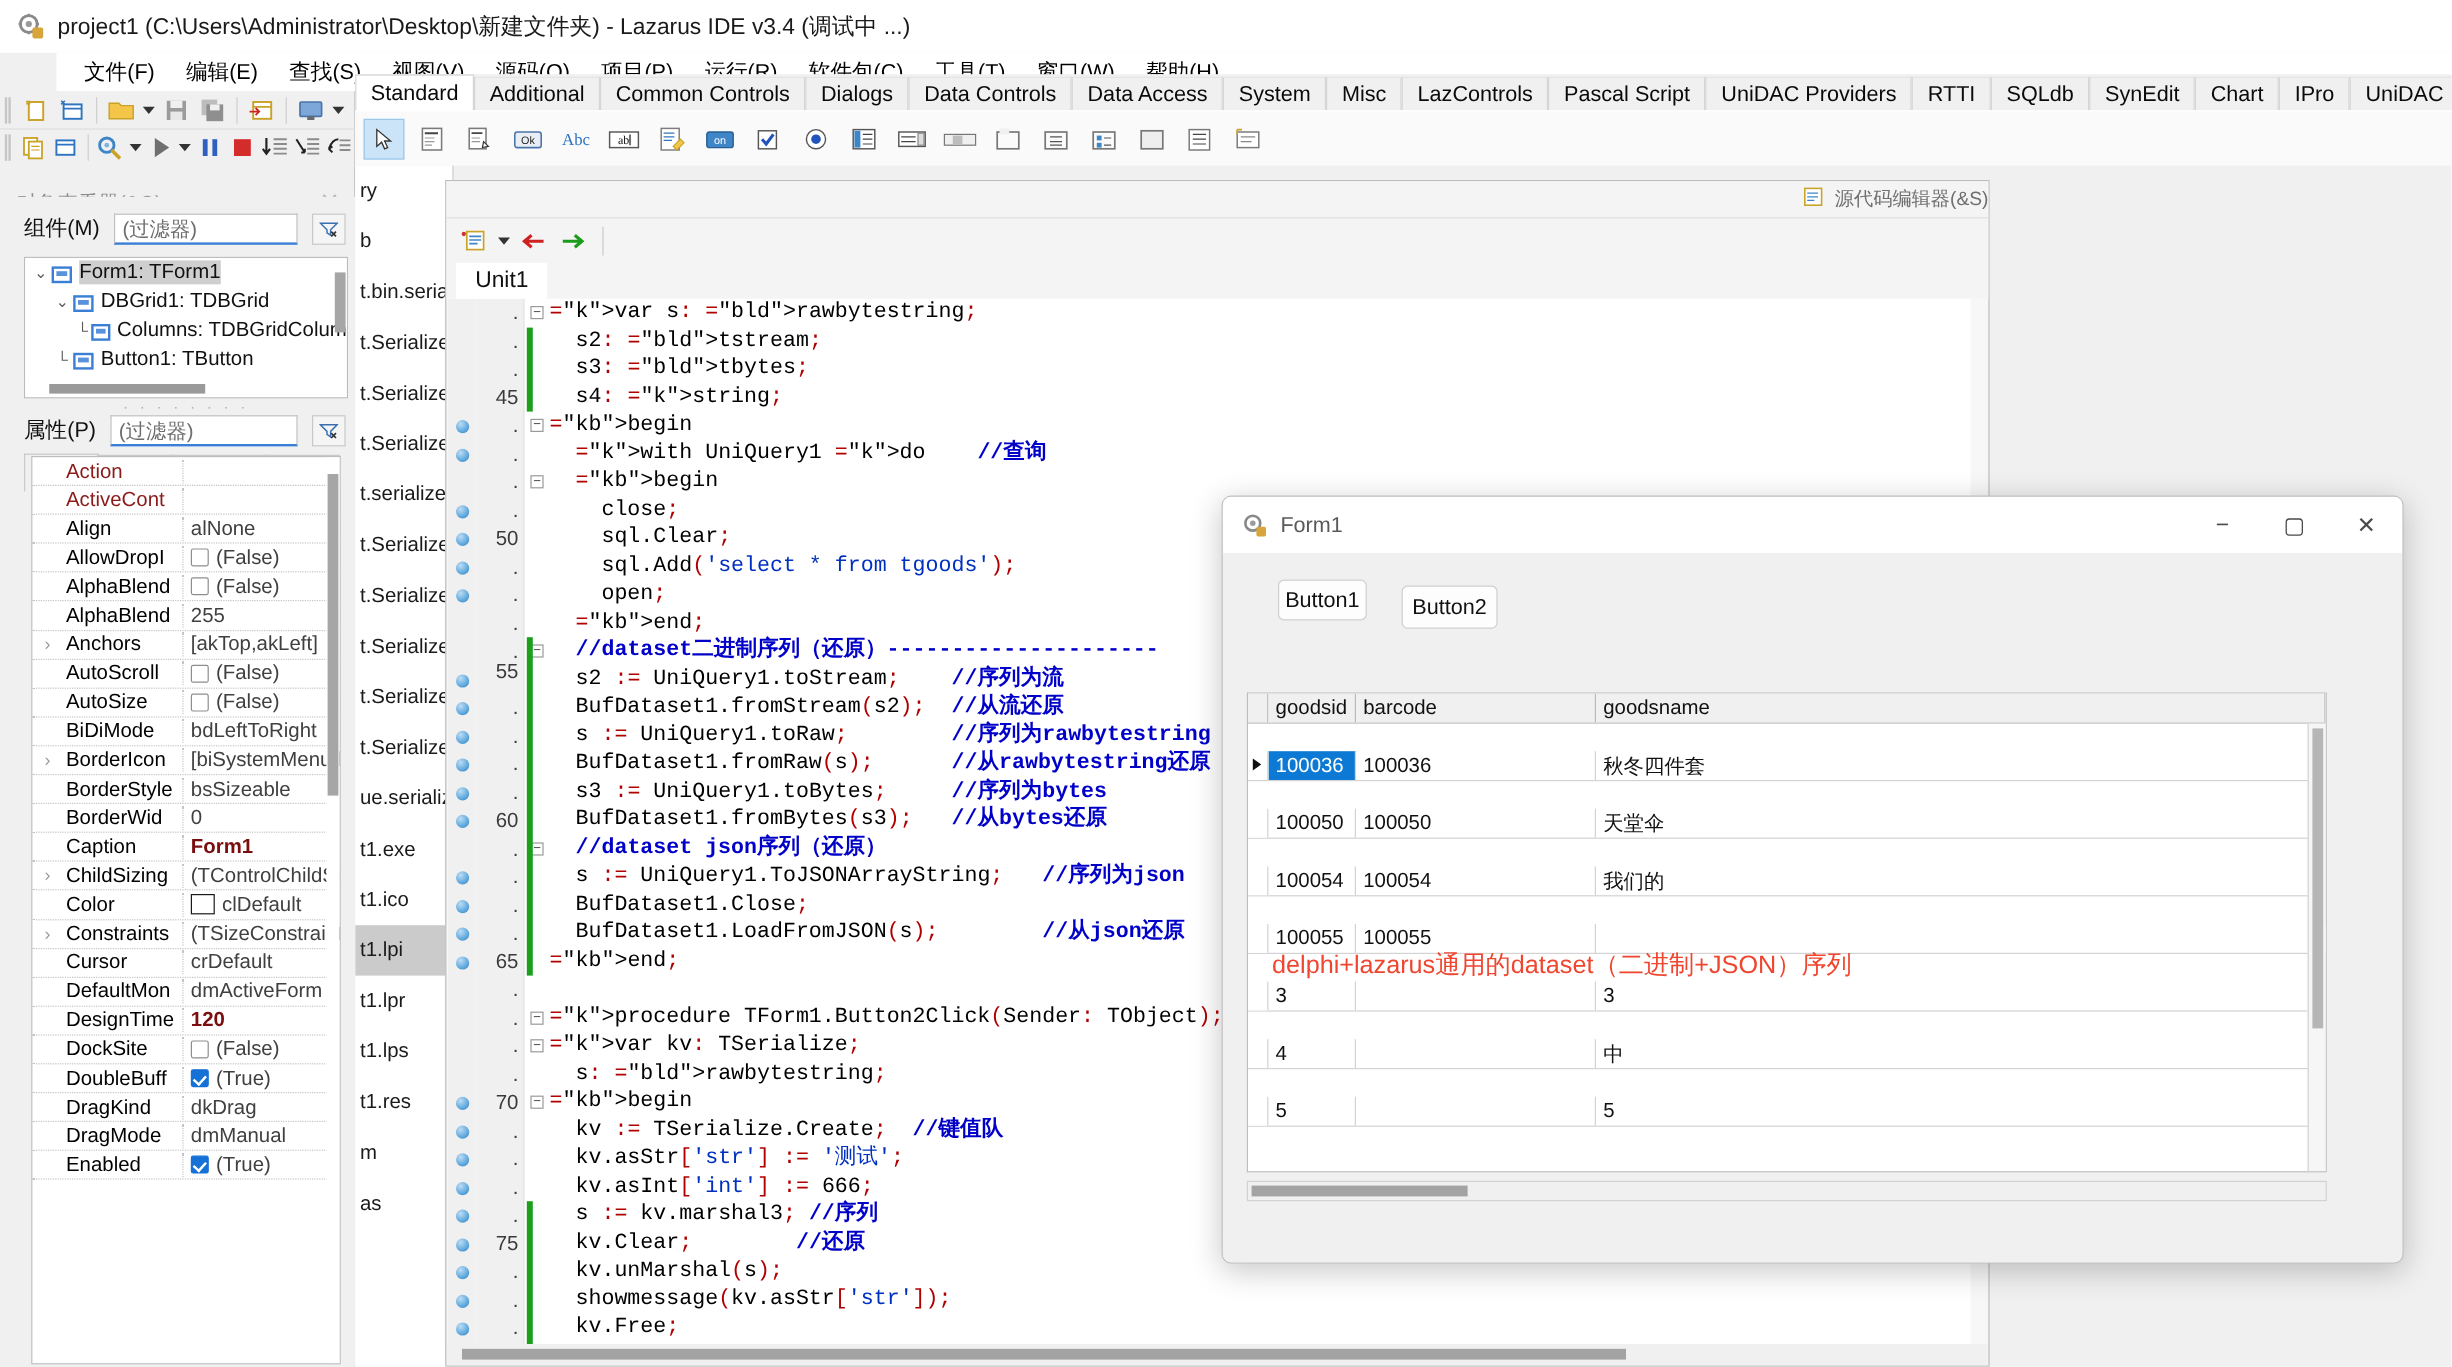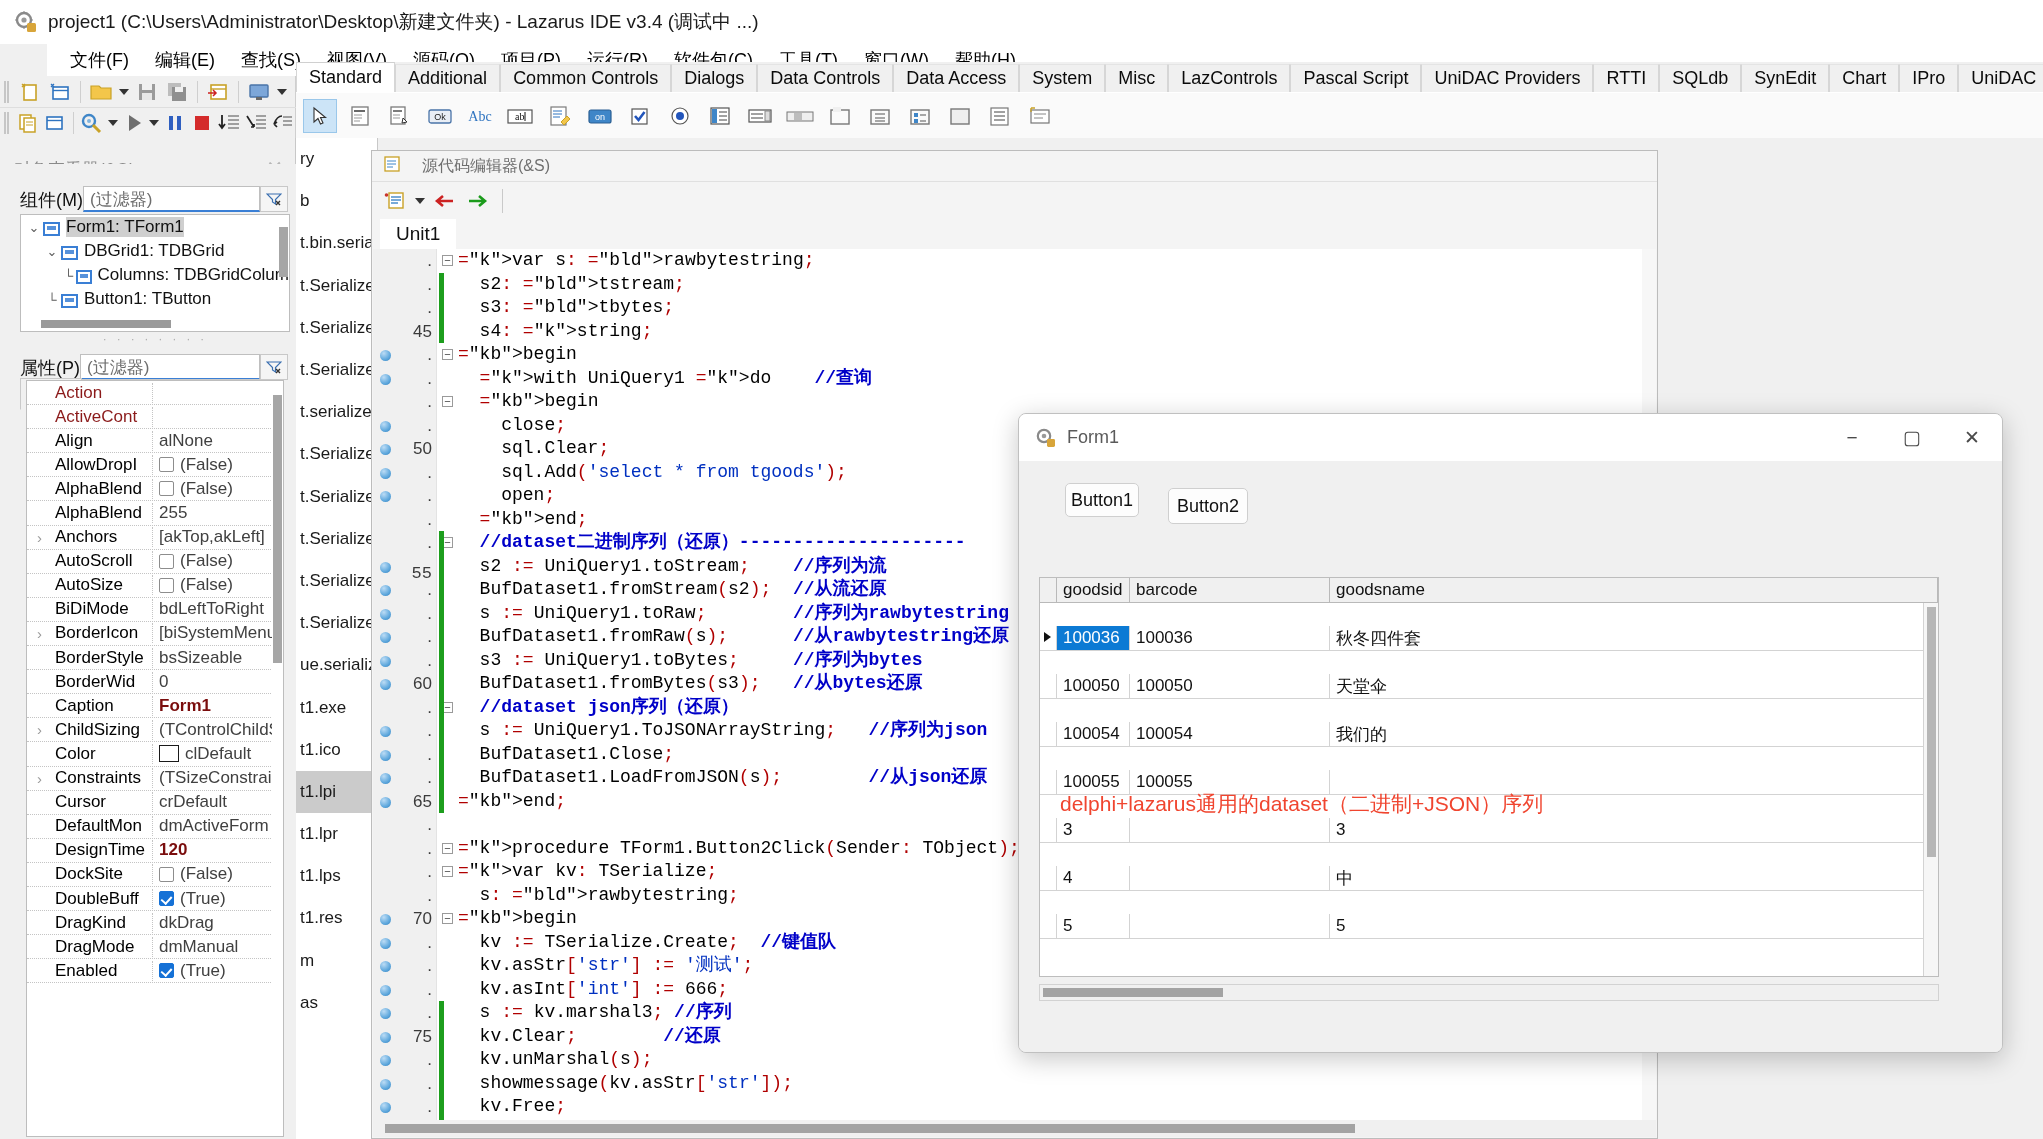--- a/index.html
+++ b/index.html
@@ -108,21 +108,21 @@
     position:absolute; left:14px; top:20px; width:282px; height:26px;
     font-size:17px; color:#8a8a8a;
   }
   #oi-close{ position:absolute; right:12px; top:18px; font-size:20px; color:#b5b5b5;}
   #oi-panel{
     position:absolute; left:14px; top:26px; width:282px; bottom:0;
     background:#f0f0f0;
   }
 
   .filter-row{
-    display:flex; align-items:flex-end; height:34px; padding:0 8px 0 6px; gap:0;
+    display:flex; align-items:flex-start; height:34px; padding:0 8px 0 6px; gap:12px;
   }
   .filter-label{ font-size:18px; color:#111; white-space:nowrap; }
   .filter-input{
     flex:1; height:26px; background:#fff;
     border:1px solid #bfbfbf; border-bottom:2px solid #3a7fd5;
     font-size:17px; color:#6d6d6d; padding:2px 6px; line-height:22px;
     overflow:hidden; white-space:nowrap;
   }
   .filter-btn{
     width:28px;height:26px;border:1px solid #c8c8c8;background:#f5f5f5;
@@ -208,22 +208,22 @@
   }
   .bg-row.sel{ background:#cbcbcb; }
 
   
   #code-window{
     position:absolute; left:371px; top:150px; width:1287px; height:989px;
     background:#f4f4f4; border:1px solid #bcbcbc;
   }
   #code-caption{
     position:absolute; left:0; top:0; width:1285px; height:30px;
-    background:#f4f4f4; display:flex; align-items:center; padding-left:10px; gap:20px;
-    color:#6f6f6f; font-size:16px; overflow:hidden;
+    background:#f4f4f4; display:flex; align-items:center; padding-left:10px; gap:8px;
+    color:#6f6f6f; font-size:16px; overflow:hidden;justify-content:flex-end;
   }
   #code-toolbar{
     position:absolute; left:0; top:30px; width:1285px; height:38px;
     background:#f4f4f4; border-top:1px solid #e0e0e0;
     display:flex; align-items:center; padding-left:8px; gap:2px;
   }
   .ct-btn{ width:30px;height:30px; display:flex;align-items:center;justify-content:center;}
   .ct-sep{ width:1px;height:24px;background:#c9c9c9;margin:0 8px;}
   #code-tabs{
     position:absolute; left:0; top:68px; width:1285px; height:30px;
@@ -1037,21 +1037,21 @@
           <div class="ln" style="top: 72.5px;">45</div>
           <div class="ln" style="top: 96px;">.</div>
           <div class="ln" style="top: 119.5px;">.</div>
           <div class="ln" style="top: 143px;">.</div>
           <div class="ln" style="top: 166.5px;">.</div>
           <div class="ln" style="top: 190px;">50</div>
           <div class="ln" style="top: 213.5px;">.</div>
           <div class="ln" style="top: 237px;">.</div>
           <div class="ln" style="top: 260.5px;">.</div>
           <div class="ln" style="top: 284px;">.</div>
-          <div class="ln" style="top: 315px; font-family: Liberation Mono, monospace;">55</div>
+          <div class="ln" style="top: 301px;">55</div>
           <div class="ln" style="top: 331px;">.</div>
           <div class="ln" style="top: 354.5px;">.</div>
           <div class="ln" style="top: 378px;">.</div>
           <div class="ln" style="top: 401.5px;">.</div>
           <div class="ln" style="top: 425px;">60</div>
           <div class="ln" style="top: 448.5px;">.</div>
           <div class="ln" style="top: 472px;">.</div>
           <div class="ln" style="top: 495.5px;">.</div>
           <div class="ln" style="top: 519px;">.</div>
           <div class="ln" style="top: 542.5px;">65</div>

